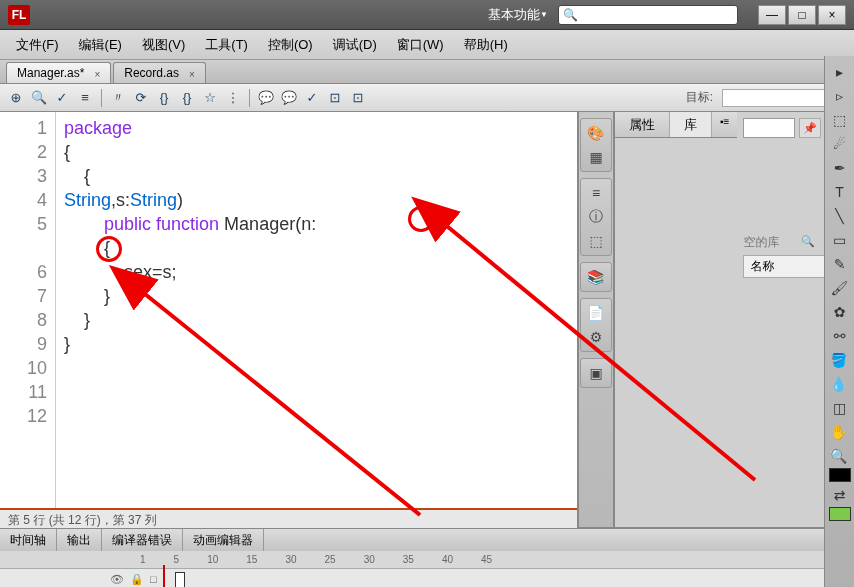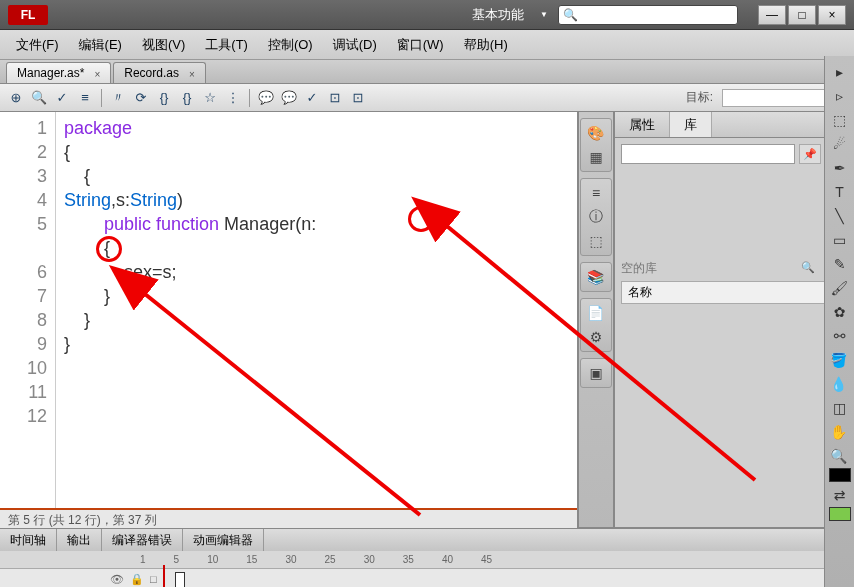--- a/index.html
+++ b/index.html
@@ -1,20 +1,20 @@
 <!DOCTYPE html>
 <html><head>
 <meta charset="utf-8">
 <style>
 * { margin: 0; padding: 0; box-sizing: border-box; font-family: "Microsoft YaHei", Arial, sans-serif; }
 body { width: 854px; height: 587px; background: #b8b8b8; overflow: hidden; position: relative; }
 
 .titlebar { height: 30px; background: linear-gradient(#6a6a6a, #555); display: flex; align-items: center; padding: 0 8px; border-bottom: 1px solid #333; }
-.app-icon { width: 40px; height: 20px; background: #b00; color: #fff; font-weight: bold; font-size: 12px; display: flex; align-items: center; justify-content: center; border-radius: 2px; }
-.workspace-label { margin-left: auto; color: #fff; font-size: 13px; display: flex; align-items: center; gap: 16px; }
+.app-icon { width: 22px; height: 20px; background: #b00; color: #fff; font-weight: bold; font-size: 12px; display: flex; align-items: center; justify-content: center; border-radius: 2px; }
+.workspace-label { margin-left: auto; color: #fff; font-size: 13px; display: flex; align-items: center; gap: 0; }
 .workspace-label .tri { font-size: 8px; }
 .search-box { margin-left: 10px; }
 .search-box input { height: 20px; width: 180px; padding: 0 6px 0 22px; background: #fff; border: 1px solid #444; border-radius: 3px; font-size: 12px; }
 .search-box { position: relative; }
 .search-box .sicon { position: absolute; left: 5px; top: 3px; font-size: 12px; color: #666; }
 .win-controls { margin-left: 20px; display: flex; gap: 2px; }
 .win-btn { width: 28px; height: 20px; background: linear-gradient(#eee,#ccc); border: 1px solid #888; display: flex; align-items: center; justify-content: center; font-size: 12px; cursor: pointer; }
 
 .menubar { height: 30px; background: linear-gradient(#ddd,#ccc); display: flex; align-items: center; padding: 0 6px; border-bottom: 1px solid #999; font-size: 13px; }
 .menu-item { padding: 3px 10px; cursor: pointer; }
@@ -41,21 +41,21 @@
 .ty { color: #0066cc; }
 .id { color: #333; }
 .pl { color: #333; }
 
 .status { height: 20px; background: #e8e8e8; border-top: 2px solid #c2410c; font-size: 12px; padding: 2px 8px; color: #555; }
 
 .dock { width: 36px; background: linear-gradient(#c8c8c8,#b8b8b8); display: flex; flex-direction: column; align-items: center; padding-top: 6px; gap: 2px; border: 1px solid #888; border-top: none; }
 .dock-grp { display: flex; flex-direction: column; gap: 2px; border: 1px solid #999; border-radius: 3px; padding: 3px; background: linear-gradient(#d0d0d0,#bbb); margin-bottom: 4px; }
 .dock-btn { width: 24px; height: 22px; display: flex; align-items: center; justify-content: center; font-size: 14px; color: #444; cursor: pointer; }
 
-.right-panel { width: 240px; background: #d0d0d0; border: 1px solid #888; border-top: none; display: flex; flex-direction: column; }
+.right-panel { width: 240px; background: #d0d0d0; border: 1px solid #888; border-top: none; display: flex; flex-direction: row; }
 .rp-tabs { display: flex; height: 26px; background: linear-gradient(#ddd,#c8c8c8); border-bottom: 1px solid #888; }
 .rp-tab { padding: 4px 14px; font-size: 13px; cursor: pointer; border-right: 1px solid #aaa; }
 .rp-tab.active { background: #e8e8e8; }
 .rp-menu { margin-left: auto; padding: 4px 8px; font-size: 10px; cursor: pointer; }
 .rp-body { flex: 1; padding: 6px; }
 .rp-row { display: flex; align-items: center; margin-bottom: 6px; }
 .rp-dd { flex: 1; height: 20px; border: 1px solid #999; background: #fff; }
 .rp-iconbtn { width: 22px; height: 20px; margin-left: 4px; border: 1px solid #aaa; background: #ddd; display: flex; align-items: center; justify-content: center; font-size: 11px; color: #888; }
 .rp-search { display: flex; align-items: flex-end; margin-bottom: 4px; gap: 12px; }
 .rp-search-label { font-size: 12px; color: #777; flex: 1; }

